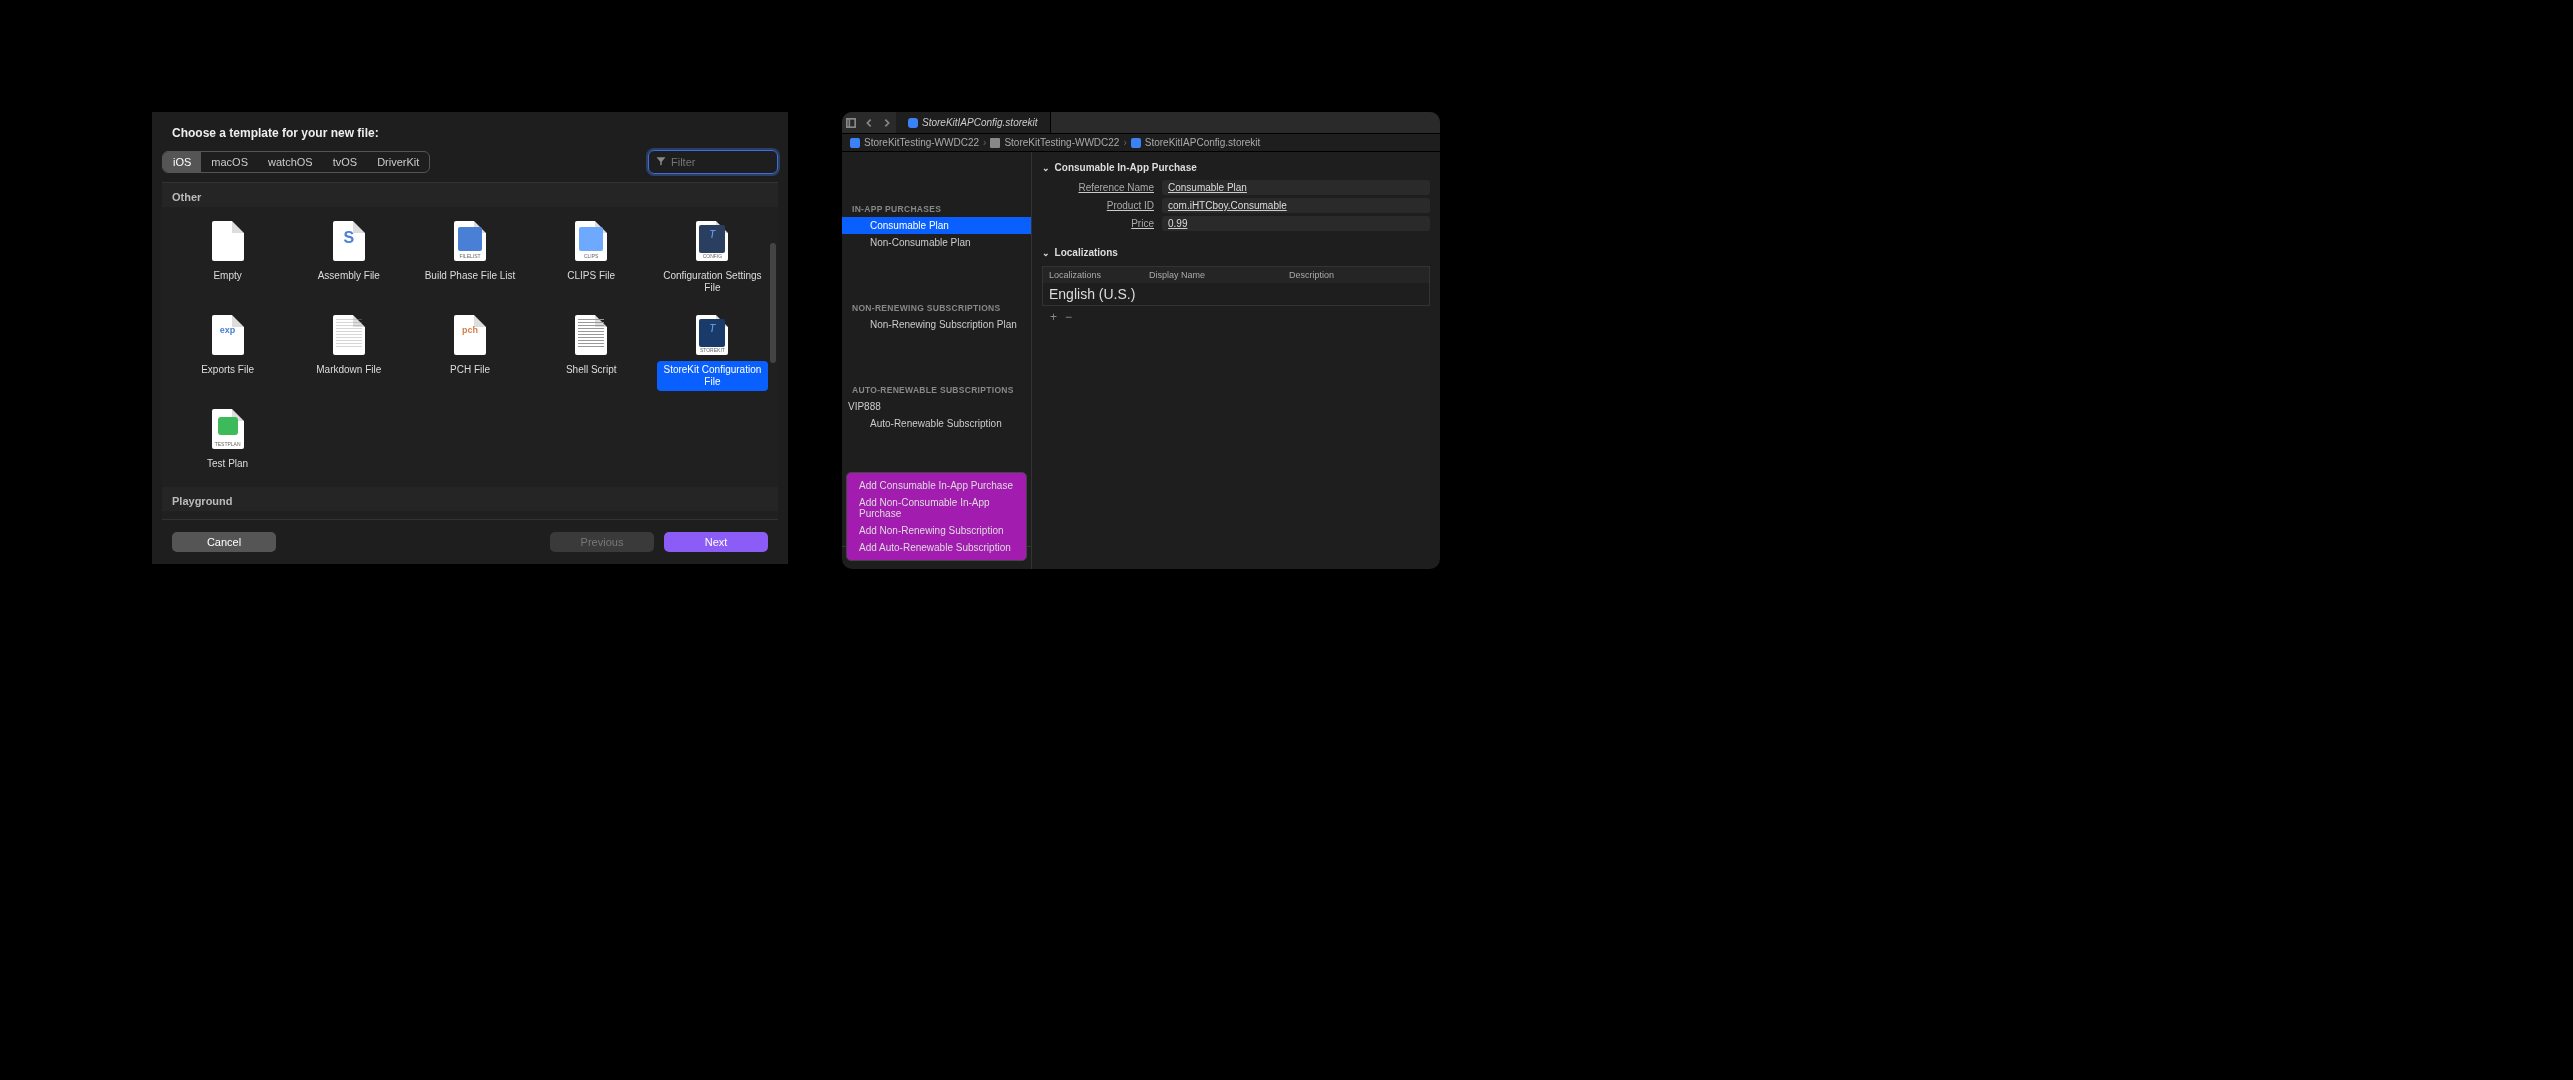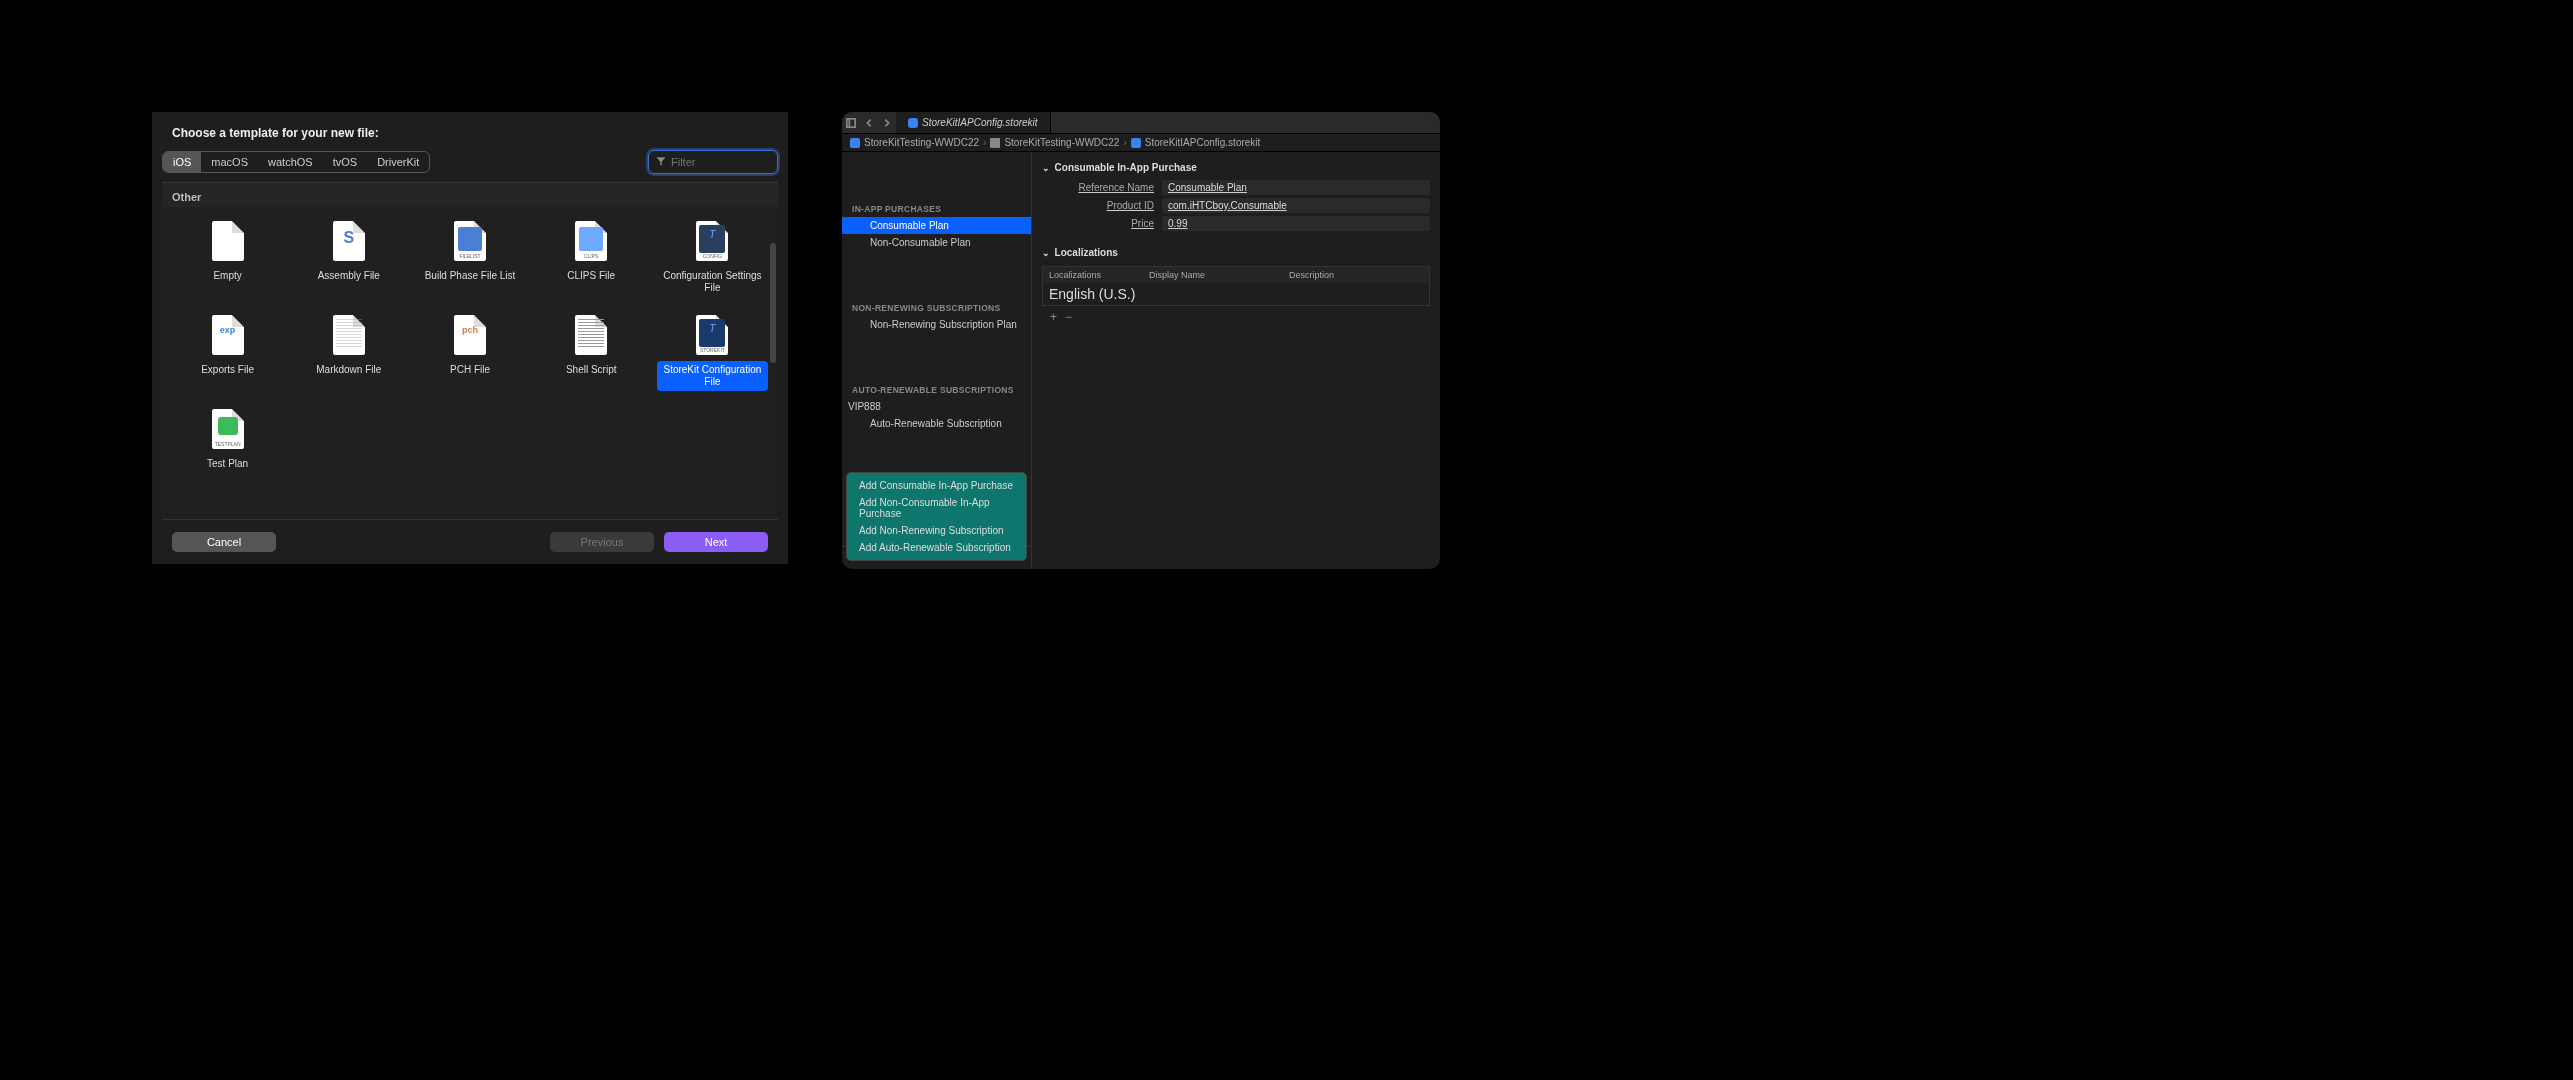--- a/index.html
+++ b/index.html
@@ -50,21 +50,21 @@
 .tab .dot{width:10px;height:10px;border-radius:3px;background:#3b82f6;}
 .breadcrumb { display:flex; align-items:center; gap:4px; font-size:10px; color:#aaa; padding:3px 8px; border-bottom:1px solid #000; }
 .breadcrumb .chev{color:#666;}
 .bc-icon{width:10px;height:10px;display:inline-block;}
 .ed-body{flex:1; display:flex; overflow:hidden;}
 .side{width:190px; border-right:1px solid #333; display:flex; flex-direction:column; position:relative;}
 .side-list{flex:1; overflow:auto;}
 .group-header{font-size:8.5px; font-weight:700; color:#888; padding:6px 10px 3px; letter-spacing:0.3px;margin-top:46px;}
 .side-item{font-size:10px; color:#ccc; padding:3px 10px 3px 28px; cursor:pointer;}
 .side-item.sel{background:#0a60ff; color:#fff;}
-.add-menu{position:absolute; bottom:8px; left:4px; right:4px; background:#0f766e; border-radius:5px; padding:4px 0; border:1px solid #444;}
+.add-menu{position:absolute; bottom:8px; left:4px; right:4px; background:#a21caf; border-radius:5px; padding:4px 0; border:1px solid #444;}
 .add-menu-item{font-size:10px; color:#ddd; padding:3px 12px; cursor:pointer;}
 .side-foot{display:flex; gap:8px; padding:4px 8px; border-top:1px solid #333; font-size:12px; color:#888;}
 .main{flex:1; padding:6px 10px; font-size:10px;}
 .sect{display:flex; align-items:center; gap:5px; font-weight:600; color:#ddd; padding:4px 0;}
 .sect .disc{font-size:9px;}
 .formrow{display:flex; align-items:center; margin:3px 0;text-decoration:underline;}
 .formrow .flabel{flex:0 0 120px; text-align:right; padding-right:8px; color:#aaa; font-size:10px;}
 .formrow .fval{flex:1; background:#2a2a2a; border-radius:3px; padding:2px 6px; font-size:10px; color:#ddd;}
 .loc-table{margin-top:4px; border:1px solid #333;}
 .loc-head{display:flex; background:#252525; font-size:9px; color:#aaa;}
@@ -162,20 +162,21 @@
             <div class="label">StoreKit Configuration File</div>
           </div>
         <div class="tmpl">
             <div class="icon file-icon">
               <div class="mid-green"></div>
               <div class="badge">TESTPLAN</div>
             </div>
             <div class="label">Test Plan</div>
           </div>
       </div>
+      <div class="section-label">Playground</div>
       <div class="scrollbar-track"></div>
     </div>
 
     <div class="btn-row">
       <button class="btn btn-cancel">Cancel</button>
       <button class="btn btn-prev">Previous</button>
       <button class="btn btn-next">Next</button>
     </div>
   </div>
 

